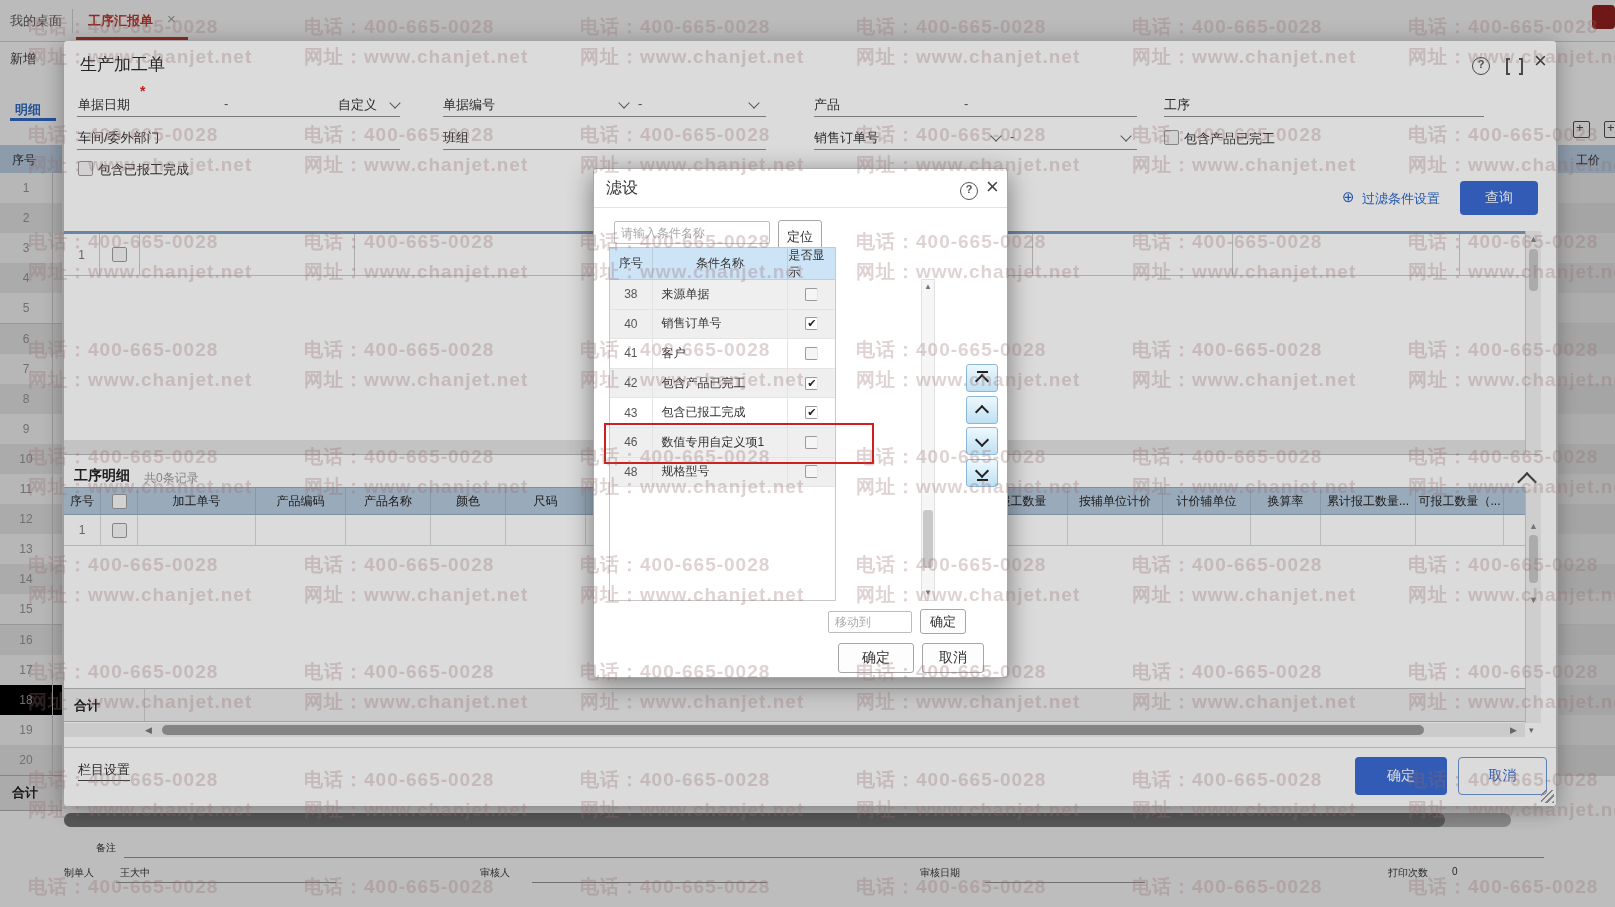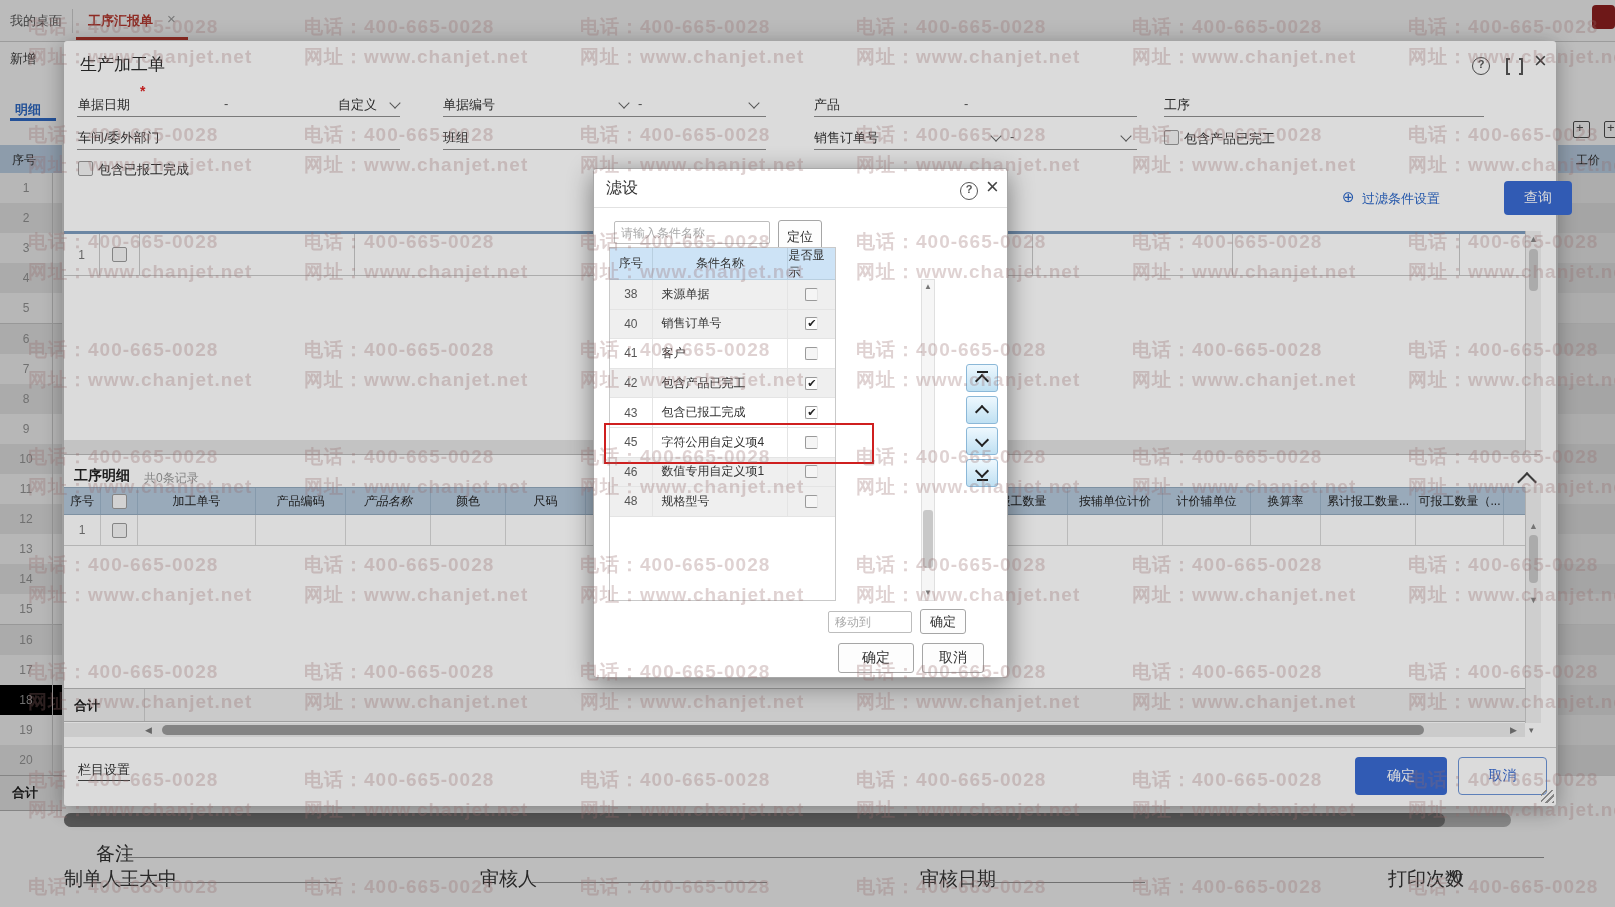--- a/index.html
+++ b/index.html
@@ -1,18 +1,18 @@
 <!DOCTYPE html>
 <html><head>
 <meta charset="utf-8">
 <style>
   html,body{margin:0;padding:0;background:#888;}
   .stage{position:relative;width:1615px;height:907px;overflow:hidden;background:#f0f0f0;
          font-family:"Liberation Sans","DejaVu Sans",sans-serif;color:#333;}
-  .abs{position:absolute;} .txt13{font-size:19px;}
+  .abs{position:absolute;} .txt13{font-size:10px;}
 
   
   .tabbar{left:0;top:0;width:1615px;height:41px;background:#ededed;border-bottom:1px solid #c6c6c6;}
   .tab-inactive{left:10px;top:12px;font-size:13px;color:#555;}
   .tab-sep{left:72px;top:9px;width:1px;height:24px;background:#c9c9c9;}
   .tab-active{left:88px;top:12px;font-size:13px;color:#b5382e;font-weight:bold;}
   .tab-close{left:167px;top:10px;font-size:15px;color:#9a9a9a;}
   .tab-underline{left:76px;top:37px;width:112px;height:3px;background:#b5382e;}
   .new-btn{left:10px;top:50px;font-size:13px;color:#333;}
   .detail-tab{left:15px;top:101px;font-size:13px;font-weight:bold;color:#2e68c0;}
@@ -311,21 +311,21 @@
     <span class="caret" style="left:1058px;top:91px;"></span>
     <div class="fld-line" style="left:750px;top:108px;width:323px;"></div>
     <span class="cb" style="position:absolute;left:1100px;top:89px;"></span>
     <span class="flabel" style="left:1120px;top:89px;">包含产品已完工</span>
 
     <span class="cb" style="position:absolute;left:14px;top:120px;"></span>
     <span class="flabel" style="left:34px;top:120px;">包含已报工完成</span>
 
     <span class="oplus" style="left:1278px;top:148px;">⊕</span>
     <span class="link-blue" style="left:1298px;top:149px;">过滤条件设置</span>
-    <button class="btn-blue" style="left:1396px;top:140px;width:68px;height:34px;margin-left:44px;">查询</button>
+    <button class="btn-blue" style="left:1396px;top:140px;width:78px;height:34px;">查询</button>
 
     <div class="g1-topline"></div>
     <div class="grid-row" id="grid1-row" style="left:0;top:193px;width:1476px;height:41px;border-bottom:1px solid #c9c9c9;">
         <div class="cell" style="flex: 0 0 36px;">1</div>
         <div class="cell" style="flex: 0 0 40px;">
           <span class="cb"></span>
         </div>
         <div class="cell" style="flex: 0 0 215px;"></div>
         <div class="cell" style="flex: 0 0 268px;"></div>
         <div class="cell" style="flex: 0 0 219px;"></div>
@@ -344,21 +344,21 @@
     <span class="sec-count" style="left:80px;top:429px;">共0条记录</span>
     <span class="chev" style="left:1456px;top:434px;transform:rotate(45deg);"></span>
 
     <div class="g2-head" id="grid2-head">
         <div class="cell" style="flex: 0 0 37px;">序号</div>
         <div class="cell" style="flex: 0 0 37px;">
           <span class="cb"></span>
         </div>
         <div class="cell" style="flex: 0 0 118px;">加工单号</div>
         <div class="cell" style="flex: 0 0 90px;">产品编码</div>
-        <div class="cell" style="flex: 0 0 85px; font-style: italic;">产品名称</div>
+        <div class="cell" style="flex: 0 0 85px;">产品名称</div>
         <div class="cell" style="flex: 0 0 75px;">颜色</div>
         <div class="cell" style="flex: 0 0 80px;">尺码</div>
         <div class="cell fill" style="flex: 0 0 392px;"></div>
         <div class="cell" style="flex: 0 0 90px;">报工数量</div>
         <div class="cell" style="flex: 0 0 95px;">按辅单位计价</div>
         <div class="cell" style="flex: 0 0 88px;">计价辅单位</div>
         <div class="cell" style="flex: 0 0 70px;">换算率</div>
         <div class="cell" style="flex: 0 0 95px; text-align: center;">累计报工数量...</div>
         <div class="cell" style="flex: 0 0 88px;">可报工数量（...</div>
         <div class="cell tail"></div>
@@ -449,27 +449,20 @@
             <span class="c2" style="width: 137px;">包含产品已完工</span>
             <span class="c3" style="width: 47px;">
               <span class="cb checked"></span>
             </span>
           </div>
           <div class="frow">
             <span class="c1" style="width: 43px;">43</span>
             <span class="c2" style="width: 137px;">包含已报工完成</span>
             <span class="c3" style="width: 47px;">
               <span class="cb checked"></span>
-            </span>
-          </div>
-          <div class="frow">
-            <span class="c1" style="width: 43px;">45</span>
-            <span class="c2" style="width: 137px;">字符公用自定义项4</span>
-            <span class="c3" style="width: 47px;">
-              <span class="cb"></span>
             </span>
           </div>
           <div class="frow alt">
             <span class="c1" style="width: 43px;">46</span>
             <span class="c2" style="width: 137px;">数值专用自定义项1</span>
             <span class="c3" style="width: 47px;">
               <span class="cb"></span>
             </span>
           </div>
           <div class="frow alt">

